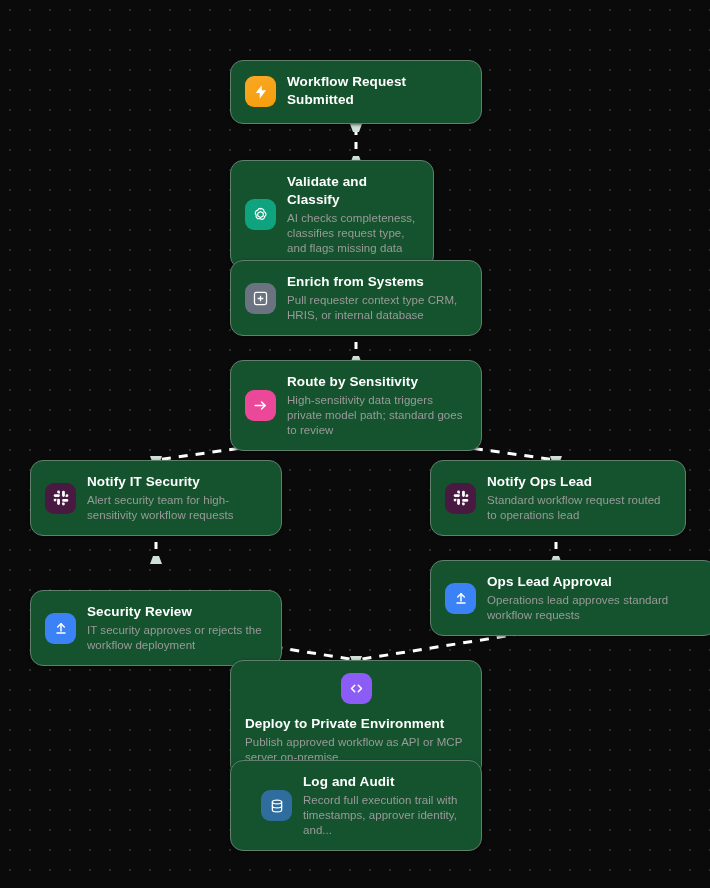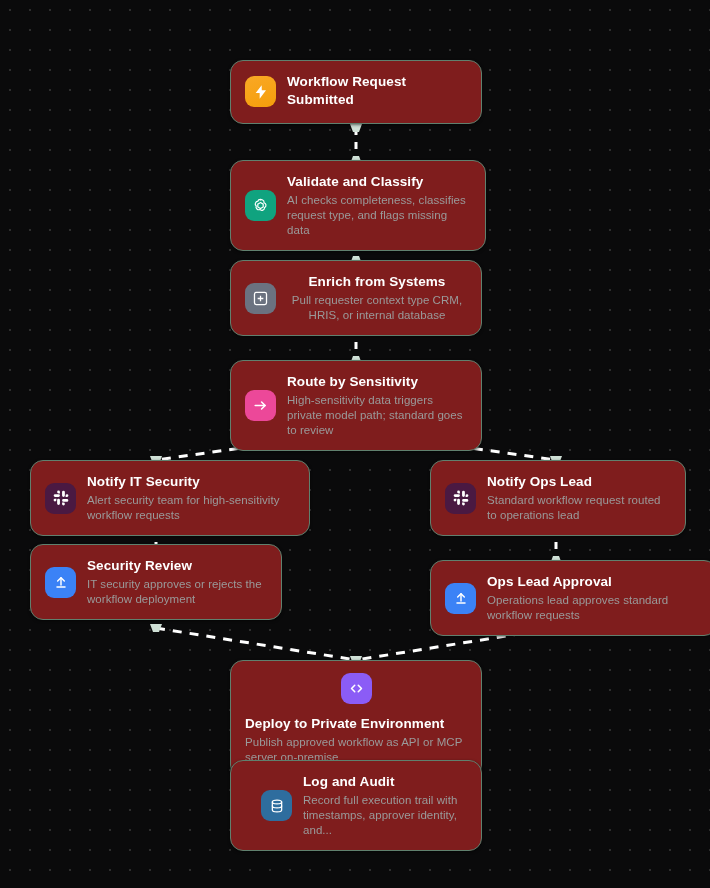--- a/index.html
+++ b/index.html
@@ -38,21 +38,21 @@
   }
 
   
   .node {
     position: absolute;
     z-index: 2;
     display: flex;
     align-items: center;
     gap: 11px;
     padding: 12px 14px;
-    background: #7f1d1d;
+    background: #14532d;
     border: 1px solid #60806e;
     border-radius: 13px;
     box-shadow: 0 1px 3px rgba(0,0,0,0.55);
   }
 
   .node-icon {
     flex: 0 0 auto;
     width: 31px;
     height: 31px;
     border-radius: 9px;
@@ -142,34 +142,34 @@
     <div class="node-icon ic-amber">
       <svg width="16" height="16" viewBox="0 0 24 24" fill="#ffffff">
         <path d="M13 2 L4 13.5 h6 L10 22 l9.5-12.5 h-6.3 Z"></path>
       </svg>
     </div>
     <div class="node-text">
       <div class="node-title">Workflow Request Submitted</div>
     </div>
   </div>
 
-  <div class="node" style="left:230px; top:160px; width:256px;">
+  <div class="node" style="left:230px; top:160px; width:204px;">
     <div class="node-icon ic-teal">
       <svg width="19" height="19" viewBox="0 0 24 24" fill="none" stroke="#ffffff" stroke-width="1.5">
         <path d="M12 4.2c-1.9 0-3.1 1.3-3.3 2.3-1.1 .05-2.6 .9-3.1 2.5-.6 1.7 .2 3.1 1 3.7-.4 1-.3 2.7 .9 3.8 1.2 1.1 2.8 .9 3.7 .5 .7 .8 2.2 1.4 3.8 .8 1.6-.6 2.1-2.1 2.1-3.1 1-.5 2-1.8 1.8-3.4-.2-1.6-1.5-2.5-2.4-2.8 .1-1-.3-2.6-1.8-3.4-.9-.5-1.9-.5-2.7-.2z"></path>
         <path d="M12 8.3 L15.4 10.3 L15.4 13.9 L12 15.8 L8.6 13.9 L8.6 10.3 Z"></path>
       </svg>
     </div>
     <div class="node-text">
       <div class="node-title">Validate and Classify</div>
       <div class="node-desc">AI checks completeness, classifies request type, and flags missing data</div>
     </div>
   </div>
 
-  <div class="node" style="left:230px; top:260px; width:252px;text-align:center;">
+  <div class="node" style="left:230px; top:260px; width:252px;">
     <div class="node-icon ic-slate">
       <svg width="17" height="17" viewBox="0 0 24 24" fill="none" stroke="#ffffff" stroke-width="1.8">
         <rect x="3.5" y="3.5" width="17" height="17" rx="2.5"></rect>
         <path d="M12 8 v8 M8 12 h8"></path>
       </svg>
     </div>
     <div class="node-text">
       <div class="node-title">Enrich from Systems</div>
       <div class="node-desc">Pull requester context type CRM, HRIS, or internal database</div>
     </div>
@@ -181,21 +181,21 @@
         <path d="M4.5 12 h14"></path>
         <path d="M13.5 7 L18.5 12 L13.5 17"></path>
       </svg>
     </div>
     <div class="node-text">
       <div class="node-title">Route by Sensitivity</div>
       <div class="node-desc">High-sensitivity data triggers private model path; standard goes to review</div>
     </div>
   </div>
 
-  <div class="node" style="left:30px; top:460px; width:280px;">
+  <div class="node" style="left:30px; top:460px; width:252px;">
     <div class="node-icon ic-plum">
       <svg width="16" height="16" viewBox="0 0 24 24" fill="#ffffff">
         <path d="M5.1 15.1a2.1 2.1 0 1 1-2.1-2.1h2.1zM6.2 15.1a2.1 2.1 0 0 1 4.2 0v5.2a2.1 2.1 0 1 1-4.2 0z"></path>
         <path d="M8.3 5.1a2.1 2.1 0 1 1 2.1-2.1v2.1zM8.3 6.2a2.1 2.1 0 0 1 0 4.2H3.1a2.1 2.1 0 1 1 0-4.2z"></path>
         <path d="M18.9 8.3a2.1 2.1 0 1 1 2.1 2.1h-2.1zM17.8 8.3a2.1 2.1 0 0 1-4.2 0V3.1a2.1 2.1 0 1 1 4.2 0z"></path>
         <path d="M15.7 18.9a2.1 2.1 0 1 1-2.1 2.1v-2.1zM15.7 17.8a2.1 2.1 0 0 1 0-4.2h5.2a2.1 2.1 0 1 1 0 4.2z"></path>
       </svg>
     </div>
     <div class="node-text">
       <div class="node-title">Notify IT Security</div>
@@ -211,21 +211,21 @@
         <path d="M18.9 8.3a2.1 2.1 0 1 1 2.1 2.1h-2.1zM17.8 8.3a2.1 2.1 0 0 1-4.2 0V3.1a2.1 2.1 0 1 1 4.2 0z"></path>
         <path d="M15.7 18.9a2.1 2.1 0 1 1-2.1 2.1v-2.1zM15.7 17.8a2.1 2.1 0 0 1 0-4.2h5.2a2.1 2.1 0 1 1 0 4.2z"></path>
       </svg>
     </div>
     <div class="node-text">
       <div class="node-title">Notify Ops Lead</div>
       <div class="node-desc">Standard workflow request routed to operations lead</div>
     </div>
   </div>
 
-  <div class="node" style="left:30px; top:544px; width:252px;">
+  <div class="node" style="left:30px; top:590px; width:252px;">
     <div class="node-icon ic-blue">
       <svg width="16" height="16" viewBox="0 0 24 24" fill="none" stroke="#ffffff" stroke-width="2.2" stroke-linecap="round" stroke-linejoin="round">
         <path d="M12 16.5 V5.5"></path>
         <path d="M7 10.5 L12 5.5 L17 10.5"></path>
         <path d="M6 19.5 H18"></path>
       </svg>
     </div>
     <div class="node-text">
       <div class="node-title">Security Review</div>
       <div class="node-desc">IT security approves or rejects the workflow deployment</div>

